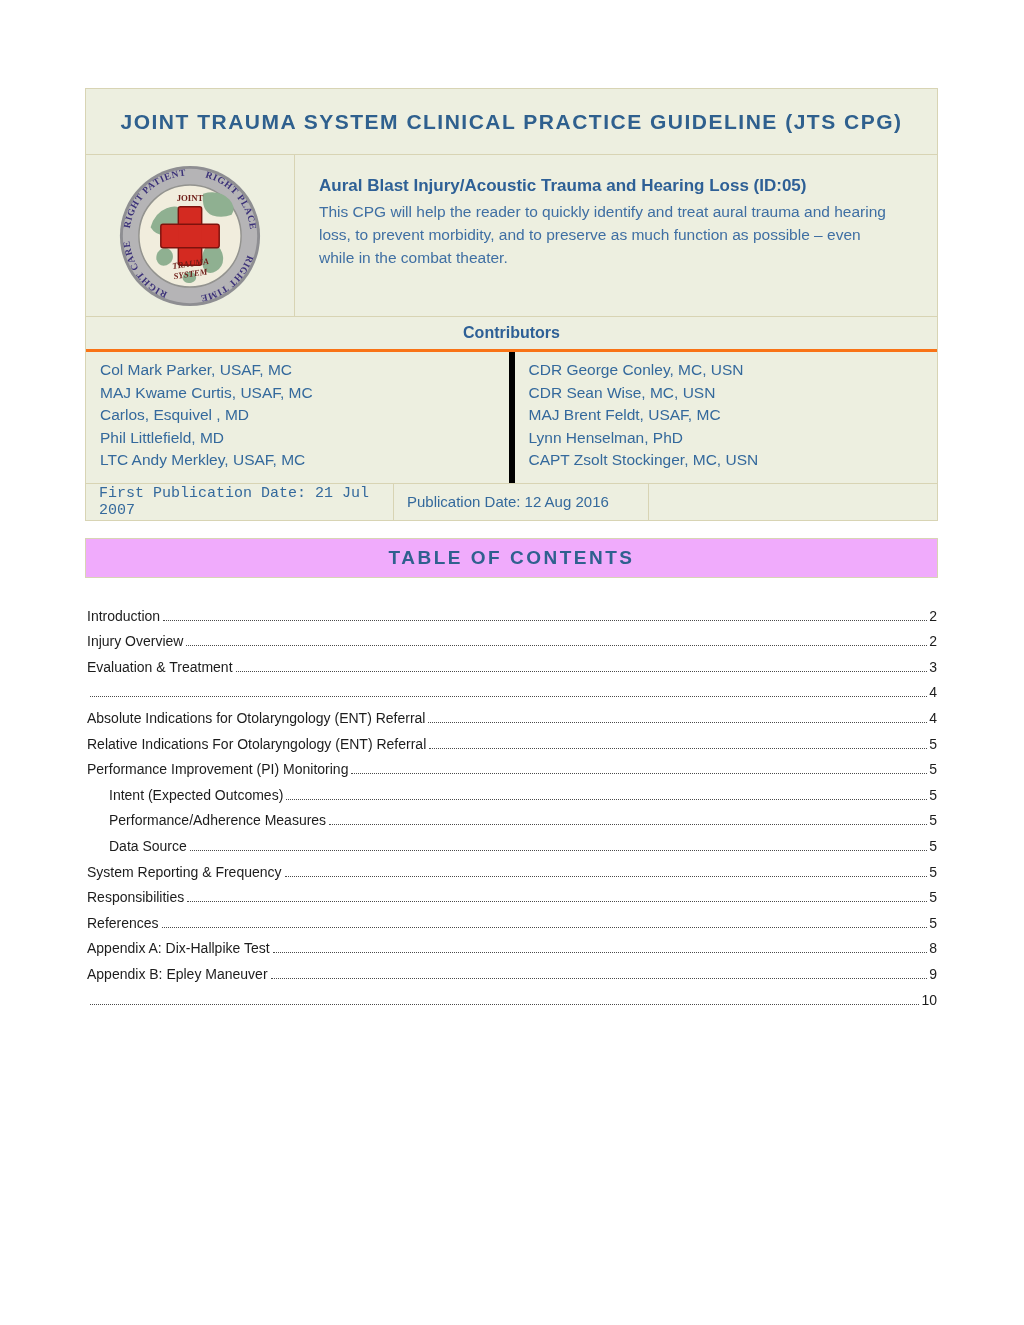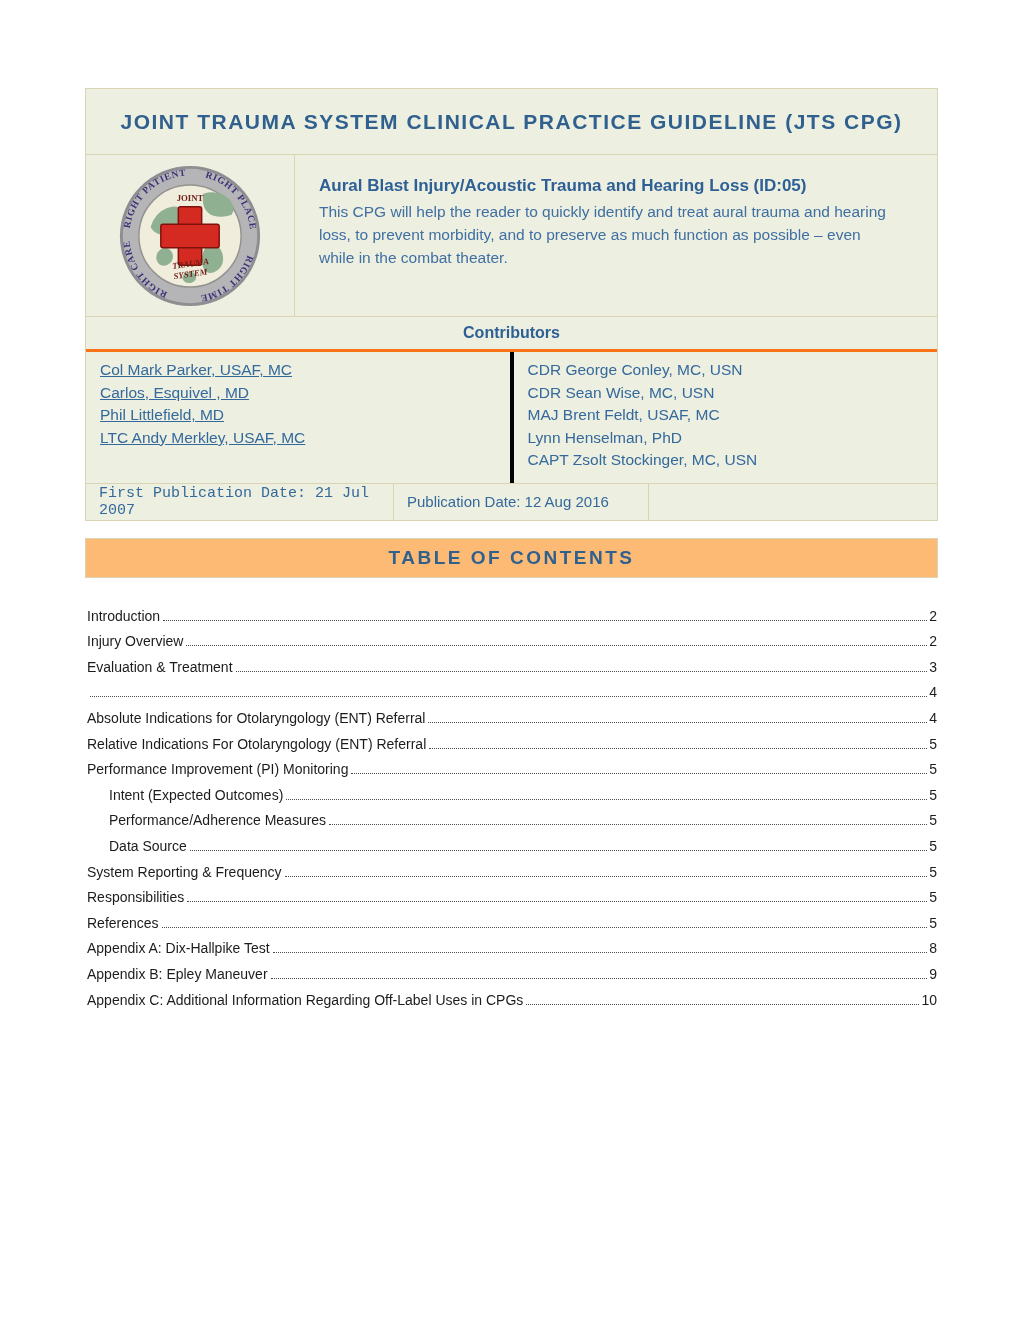--- a/index.html
+++ b/index.html
@@ -30,31 +30,31 @@
   .title-cell { flex:1; padding:21px 20px 0 24px; }
   .guideline-title { font-weight:bold; color:#2e6096; font-size:17px; margin-bottom:5px; }
   .guideline-desc { color:#3f6fa3; font-size:15.5px; line-height:1.47; max-width:575px; }
   .contributors-header {
     height:35px; display:flex; align-items:center; justify-content:center;
     border-bottom:3px solid #f97316;
     font-weight:bold; color:#2e6096; font-size:16px;
   }
   .contributors-row { display:flex; border-bottom:1px solid #d8d4b4; }
   .contrib-col { flex:1; padding:7px 14px 11px; color:#34699c; font-size:15.5px; line-height:22.6px; box-sizing:border-box; }
-  .contrib-left { border-right:4px solid #000000;text-decoration:underline; }
+  .contrib-left { border-right:6px solid #000000; }
   .dates-row { display:flex; color:#34699c; font-size:15px; height:36px; }
   .date-cell { display:flex; align-items:center; padding:0 13px; box-sizing:border-box; }
   .date-cell.c1 { width:308px; border-right:1px solid #d8d4b4;font-family:Liberation Mono, monospace; }
   .date-cell.c2 { width:255px; border-right:1px solid #d8d4b4; }
   .date-cell.c3 { flex:1; }
 
   
   .toc-bar {
     position:absolute; left:85px; top:538px; width:853px; height:40px;
-    background:#fdba74; border:1px solid #d8d4b4; box-sizing:border-box;
+    background:#f0abfc; border:1px solid #d8d4b4; box-sizing:border-box;
     display:flex; align-items:center; justify-content:center;
     color:#2f608e; font-weight:bold; font-size:19px; letter-spacing:2.5px;
   }
 
   
   .toc-list { position:absolute; left:87px; top:601px; width:850px; }
   .toc-row {
     display:flex; align-items:flex-end; height:25.6px; box-sizing:border-box;
     padding-bottom:3px; font-size:14px; color:#1c1c1c; cursor:pointer;
   }
@@ -127,20 +127,21 @@
 
     <div class="row contributors-header">
       <span>Contributors</span>
     </div>
 
     <div class="row contributors-row">
       <div class="contrib-col contrib-left">
 
           <div class="contrib-name">Col Mark Parker, USAF, MC</div>
 
+          <div class="contrib-name">MAJ Kwame Curtis, USAF, MC</div>
 
           <div class="contrib-name">Carlos, Esquivel , MD</div>
 
           <div class="contrib-name">Phil Littlefield, MD</div>
 
           <div class="contrib-name">LTC Andy Merkley, USAF, MC</div>
         </div>
       <div class="contrib-col">
 
           <div class="contrib-name">CDR George Conley, MC, USN</div>
@@ -251,19 +252,18 @@
         <span class="toc-page">8</span>
       </div>
 
       <div class="toc-row">
         <span class="toc-label">Appendix B: Epley Maneuver</span>
         <span class="toc-dots"></span>
         <span class="toc-page">9</span>
       </div>
 
       <div class="toc-row">
-        <span class="toc-label">Appendix C: Additional Information Regarding Off-Label Uses in  CPGs</span>
         <span class="toc-dots"></span>
         <span class="toc-page">10</span>
       </div>
     </div>
 
 </div>
 
 </body></html>

